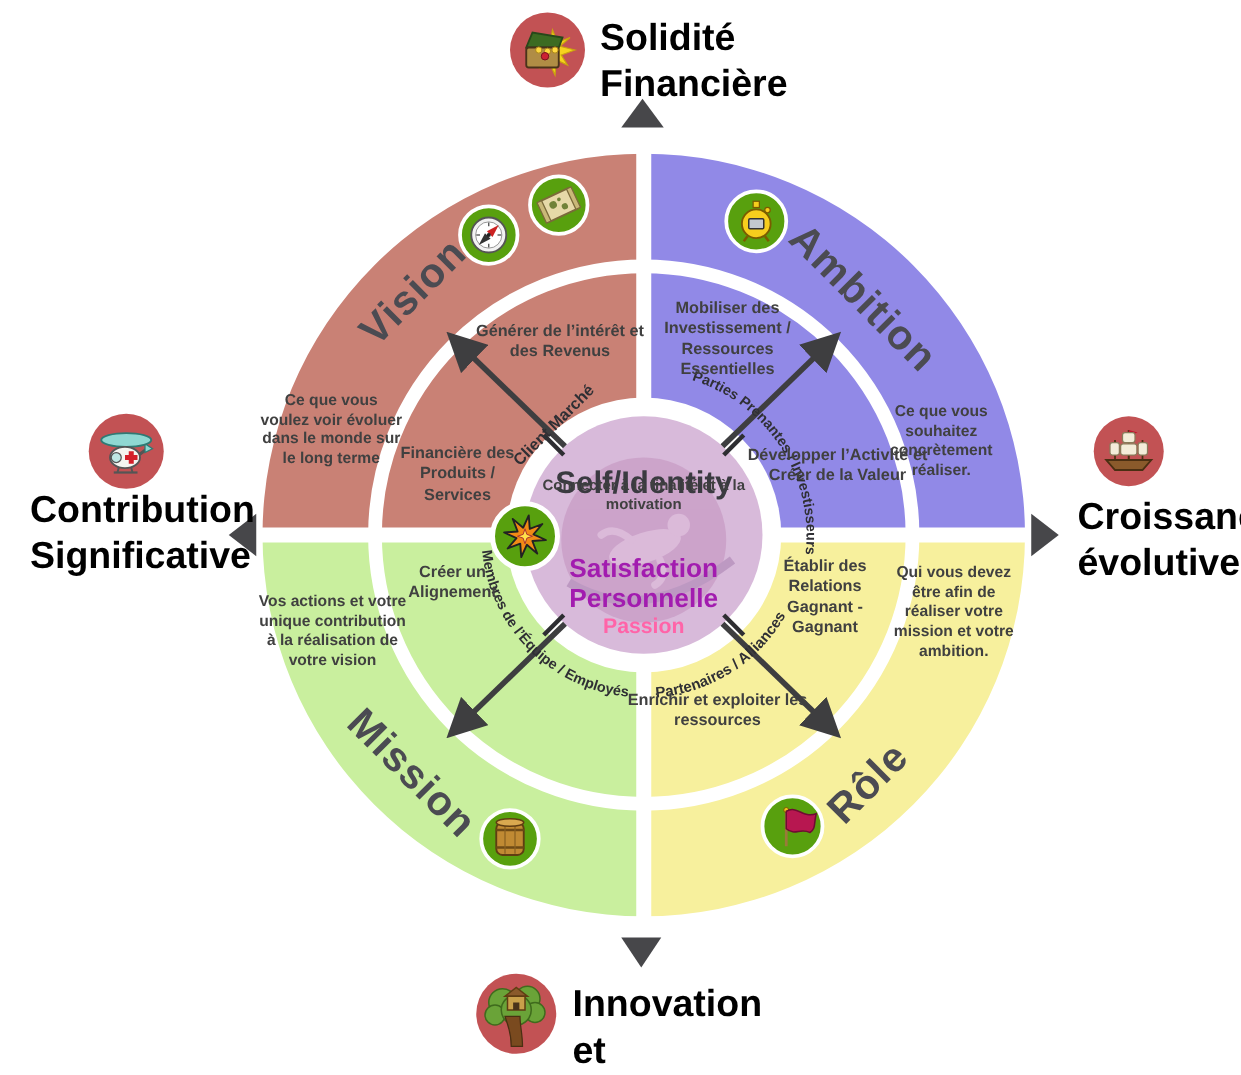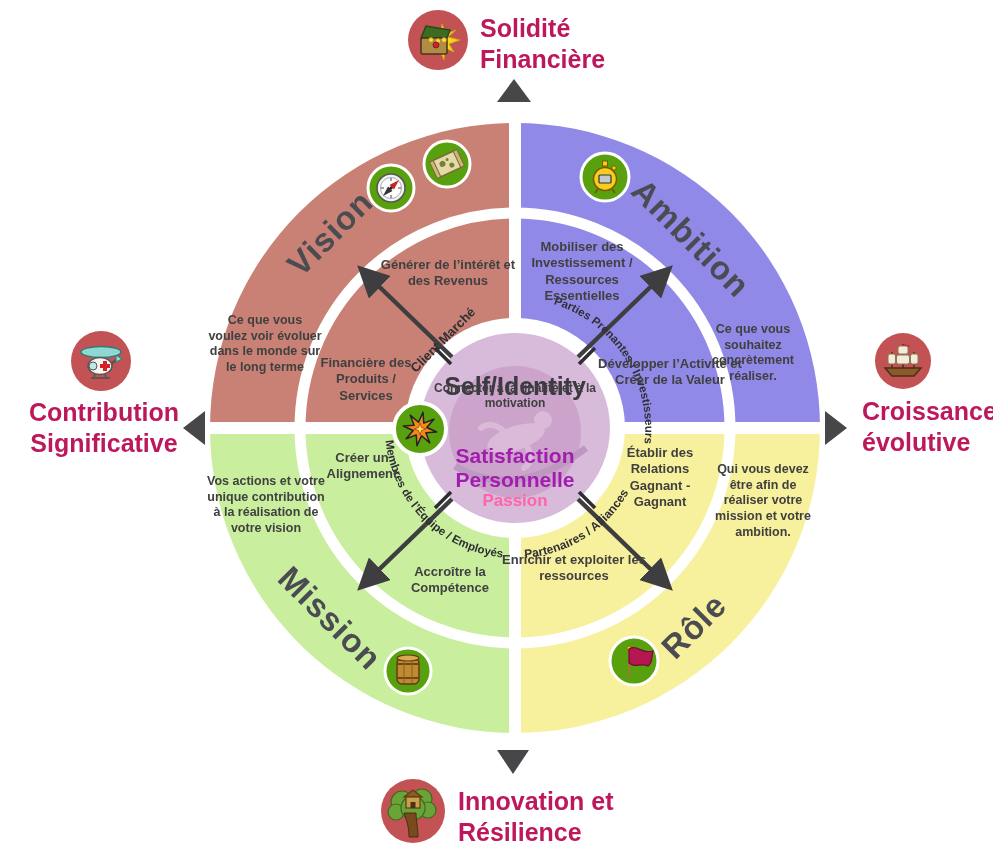--- a/index.html
+++ b/index.html
@@ -4,21 +4,21 @@
 <style>
   html,body{margin:0;padding:0;background:#fff;}
   #stage{position:relative;width:993px;height:860px;background:#fff;overflow:hidden;
          font-family:"Liberation Sans",sans-serif;}
   #stage svg{position:absolute;left:0;top:0;}
   .t{position:absolute;transform:translate(-50%,-50%);text-align:center;font-weight:bold;
      color:#404040;line-height:1.25;white-space:normal;}
   .rotm45{transform:translate(-50%,-50%) rotate(-45deg);}
   .rotp45{transform:translate(-50%,-50%) rotate(45deg);}
   .qtitle{font-size:33px;color:#4b4b52;letter-spacing:1px;}
-  .lbl{position:absolute;font-weight:bold;font-size:25px;color:#be185d;line-height:1.22;text-align:left;}
+  .lbl{position:absolute;font-weight:bold;font-size:30px;color:#000000;line-height:1.22;text-align:left;}
   .passion{color:#ff64a8;}
   .svgtxt{font-family:"Liberation Sans",sans-serif;font-weight:bold;fill:#2f2f34;}
 </style>
 </head>
 <body>
 
 <div id="stage">
 
 <svg width="993" height="860" viewBox="0 0 993 860">
   <defs>
@@ -184,28 +184,27 @@
 </svg>
 
 <div class="t qtitle rotm45" style="left:330px;top:233px;">Vision</div>
 <div class="t qtitle rotp45" style="left:691px;top:238px;">Ambition</div>
 <div class="t qtitle rotp45" style="left:330px;top:618px;">Mission</div>
 <div class="t qtitle rotm45" style="left:694px;top:626px;">Rôle</div>
 
 <div class="t" style="left:265px;top:344px;width:114px;font-size:12.5px;">Ce que vous voulez voir évoluer dans le monde sur le long terme</div>
 <div class="t" style="left:266px;top:505px;width:118px;font-size:12.5px;">Vos actions et votre unique contribution à la réalisation de votre vision</div>
 <div class="t" style="left:753px;top:353px;width:106px;font-size:12.5px;">Ce que vous souhaitez concrètement réaliser.</div>
-<div class="t" style="left:763px;top:501px;width:112px;font-size:12.5px;">Qui vous devez être afin de réaliser votre mission et votre ambition.</div>
+<div class="t" style="left:763px;top:490px;width:112px;font-size:12.5px;">Qui vous devez être afin de réaliser votre mission et votre ambition.</div>
 
 <div class="t" style="left:448px;top:273px;width:150px;font-size:13px;">Générer de l’intérêt et des Revenus</div>
 <div class="t" style="left:366px;top:379px;width:110px;font-size:13px;">Financière des Produits / Services</div>
 <div class="t" style="left:582px;top:271px;width:135px;font-size:13px;">Mobiliser des Investissement / Ressources Essentielles</div>
 <div class="t" style="left:670px;top:372px;width:145px;font-size:13px;">Développer l’Activité et Créer de la Valeur</div>
 <div class="t" style="left:362px;top:466px;width:95px;font-size:13px;">Créer un Alignement</div>
-<div class="t" style="left:450px;top:580px;width:110px;font-size:13px;">Accroître la Compétence</div>
 <div class="t" style="left:660px;top:477px;width:95px;font-size:13px;">Établir des Relations Gagnant - Gagnant</div>
 <div class="t" style="left:574px;top:568px;width:170px;font-size:13px;">Enrichir et exploiter les ressources</div>
 
 <div class="t" style="left:515px;top:363px;width:200px;font-size:25px;color:#3a3a40;margin-top:24px;">Self/Identity</div>
 <div class="t" style="left:515px;top:396px;width:180px;font-size:12px;">Connecter à la finalité et à la motivation</div>
 <div class="t" style="left:515px;top:468px;width:150px;font-size:21px;color:#a21caf;line-height:1.15;">Satisfaction Personnelle</div>
 <div class="t passion" style="left:515px;top:501px;width:150px;font-size:17px;">Passion</div>
 
 <div class="lbl" style="left:480px;top:13px;width:130px;">Solidité Financière</div>
 <div class="lbl" style="left:862px;top:396px;width:125px;">Croissance évolutive</div>

